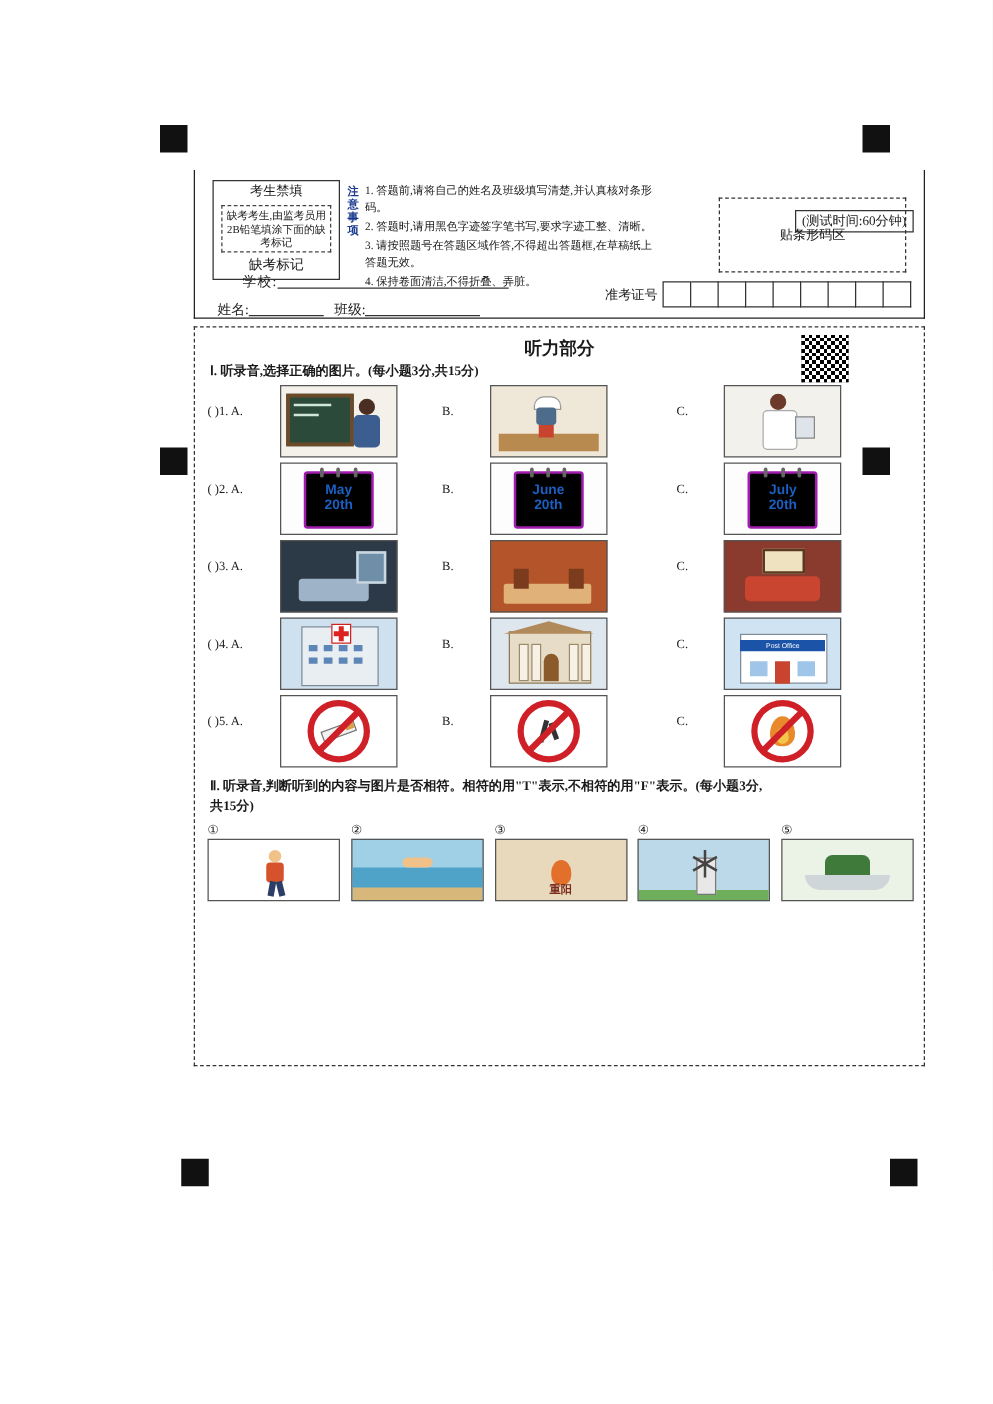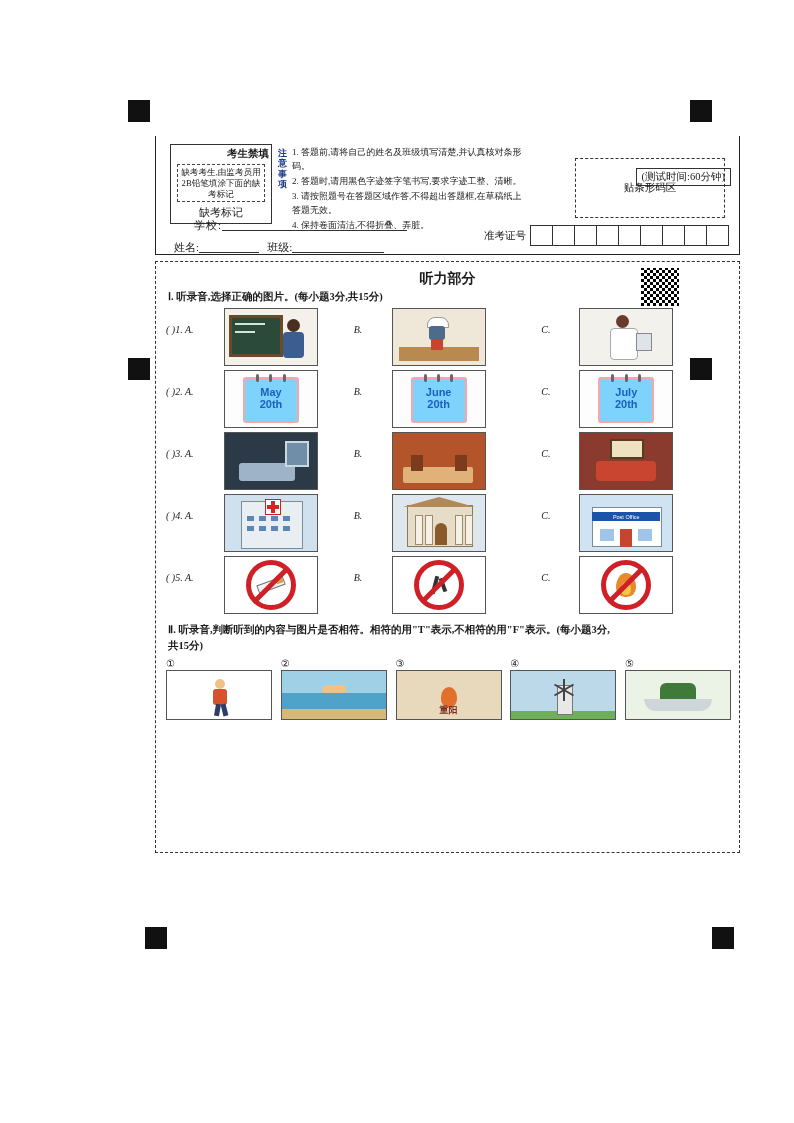--- a/index.html
+++ b/index.html
@@ -77,21 +77,21 @@
   .cand-box {
     position: absolute;
     left: 14px; top: 8px;
     width: 96px;
     border: 1px solid #333;
     text-align: center;
     font-size: 10px;
     padding: 2px 2px 3px 2px;
     line-height: 1.35;
   }
-  .cand-box .t { font-weight: bold; font-size: 10.5px; text-align: right; }
+  .cand-box .t { font-weight: normal; font-size: 10.5px; }
   .cand-box .dash {
     border: 1px dashed #444;
     margin: 3px 4px;
     padding: 2px 1px;
     font-size: 8.6px;
     line-height: 1.25;
   }
   .cand-box .t2 { font-weight: normal; font-size: 11px; margin-top: 2px; display:block;}
 
   .notice {
@@ -216,21 +216,20 @@
   .opt {
     display: flex;
     align-items: flex-start;
     width: 33.33%;
   }
   .opt .tag {
     font-size: 10px;
     width: 38px;
     padding-top: 16px;
     white-space: nowrap;
-    font-style: italic;
   }
   .opt.first .tag { width: 58px; }
   .thumb {
     width: 92px;
     height: 56px;
     border: 1px solid #555;
     position: relative;
     overflow: hidden;
     background: #fff;
   }
@@ -238,21 +237,21 @@
   
   .sc-teacher { background:#f4f1ea; }
   .board { position:absolute; left:4px; top:6px; width:48px; height:36px; background:#2c4a3a; border:3px solid #6b4a2a;}
   .chalk { position:absolute; left:10px; top:14px; width:30px; height:2px; background:#cfe6d8; }
   .chalk2 { position:absolute; left:10px; top:22px; width:20px; height:2px; background:#cfe6d8; }
   .person { position:absolute; }
   .p-head { border-radius:50%; }
   .p-body { }
 
   
-  .cal { position:absolute; left:50%; top:6px; transform:translateX(-50%); width:52px; height:42px; background:#7dd3fc; border:2px solid #fca5a5; border-radius:3px;}
+  .cal { position:absolute; left:50%; top:6px; transform:translateX(-50%); width:52px; height:42px; background:#000000; border:2px solid #a21caf; border-radius:3px;}
   .cal .rings { position:absolute; top:-5px; left:6px; right:6px; height:6px; display:flex; justify-content:space-around;}
   .cal .rings i { width:3px; height:8px; background:#666; display:block; border-radius:2px;}
   .cal .m { text-align:center; font-family:"Liberation Sans",sans-serif; font-size:11px; color:#1b5fc1; margin-top:7px; font-weight:bold;}
   .cal .d { text-align:center; font-family:"Liberation Sans",sans-serif; font-size:11px; color:#1b5fc1; font-weight:bold;}
 
   
   .sc-room1 { background:#2b3a46; }
   .sc-room1 .bed { position:absolute; left:14px; bottom:8px; width:56px; height:18px; background:#9fb3c8; border-radius:3px;}
   .sc-room1 .win { position:absolute; right:8px; top:8px; width:20px; height:22px; background:#6f8fa8; border:2px solid #cbd8e2;}
   .sc-room2 { background:#b4542a; }

